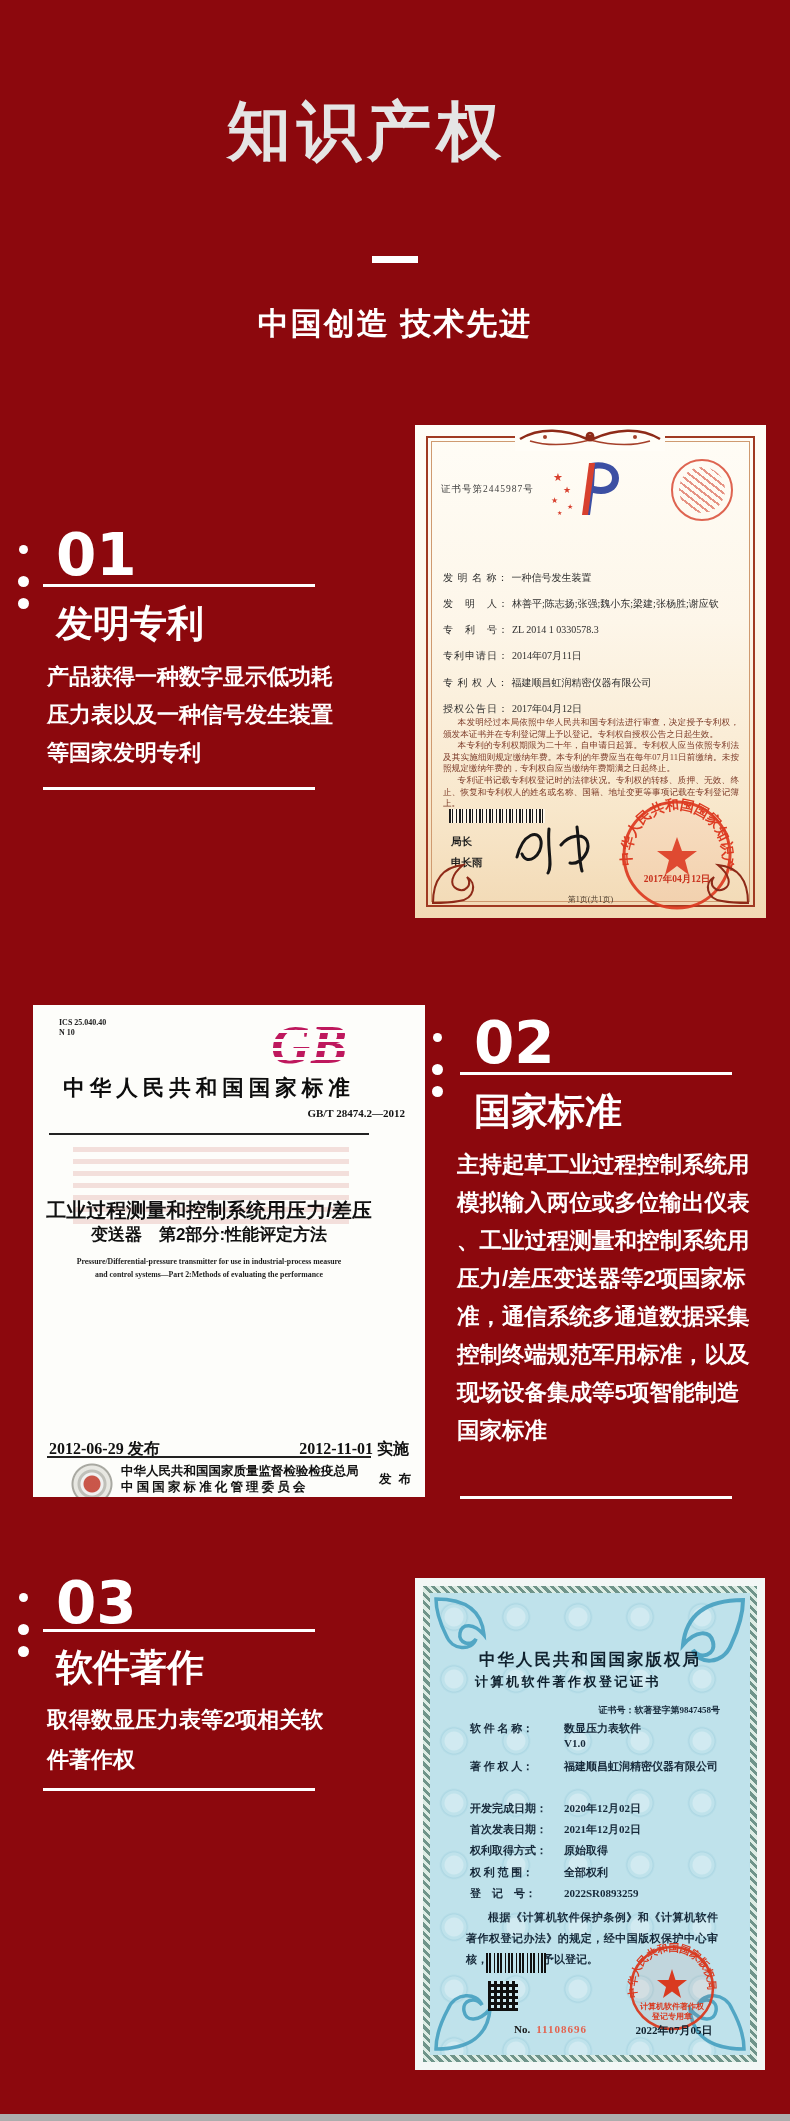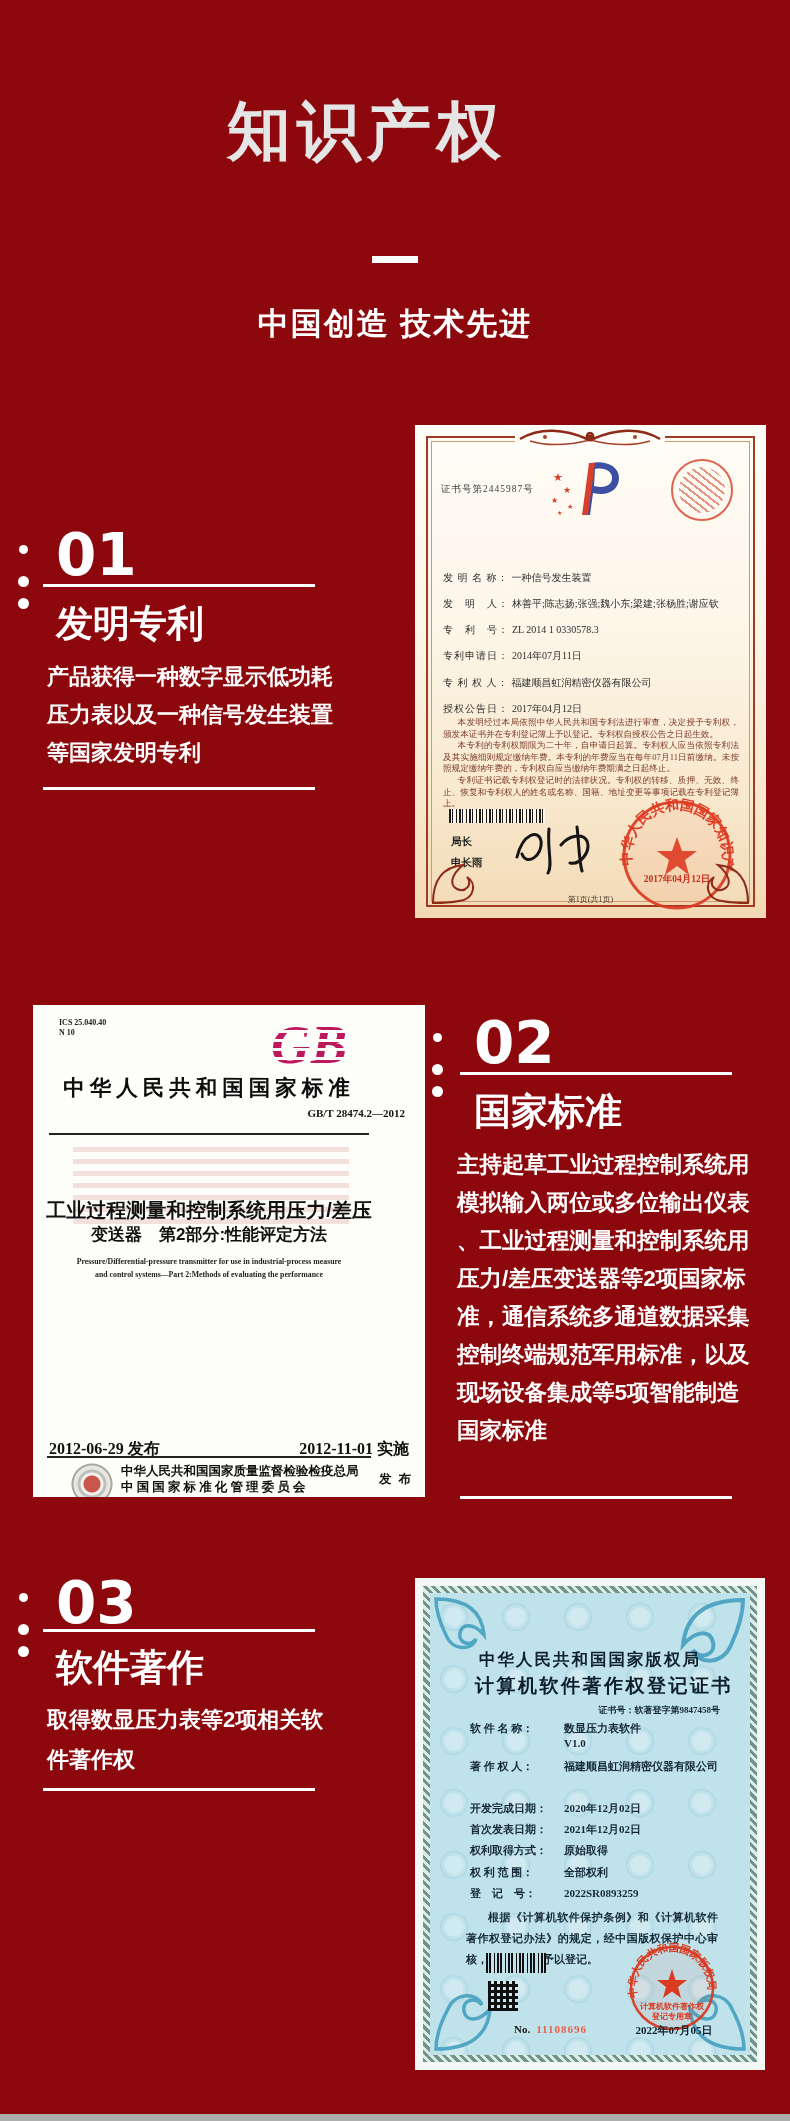--- a/index.html
+++ b/index.html
@@ -84,22 +84,22 @@
   .sc-blue{left:8px;top:8px;width:334px;height:476px;box-sizing:border-box;
       background:#bfe2eb;border:7px solid #7e9c90;
       border-image:repeating-linear-gradient(45deg,#6f948a 0 3px,#dcece4 3px 6px) 7;
       font-family:"Liberation Serif","DejaVu Serif",serif;color:#16293a;}
   .sc-pattern{position:absolute;inset:0;opacity:.5;background-image:
       radial-gradient(circle at 24px 24px,rgba(255,255,255,.55) 9px,transparent 10px),
       radial-gradient(circle at 24px 24px,transparent 12px,rgba(124,186,206,.5) 13px,transparent 15px);
       background-size:62px 62px;}
   .sc-authority{left:0;top:56px;width:320px;text-align:center;font-size:16.5px;font-weight:bold;
       letter-spacing:2px;color:#10222f;}
-  .sc-title{left:0;top:80px;width:276px;text-align:center;font-size:19px;font-weight:bold;
-      letter-spacing:2.5px;color:#0d1f2c;padding-left:36px;}
+  .sc-title{left:0;top:80px;width:276px;text-align:center;font-size:13px;font-weight:bold;
+      letter-spacing:2.5px;color:#0d1f2c;}
   .sc-certno{left:0;top:111px;width:290px;text-align:right;font-size:9px;font-weight:bold;}
   .sc-row{left:40px;font-size:11px;font-weight:bold;line-height:15px;}
   .sc-row .lab{display:inline-block;width:94px;vertical-align:top;}
   .sc-row .val{display:inline-block;vertical-align:top;}
   .sc-statement{left:36px;top:314px;width:252px;font-size:11px;line-height:21px;
       font-weight:bold;text-indent:2em;text-align:justify;}
   .sc-barcode{left:56px;top:360px;width:60px;height:20px;background:
       repeating-linear-gradient(90deg,#101010 0 2px,#bfe2eb 2px 3px,#101010 3px 5px,#bfe2eb 5px 8px,#101010 8px 9px,#bfe2eb 9px 11px);}
   .sc-qr{left:58px;top:388px;width:30px;height:30px;background-color:#bfe2eb;background-image:
       repeating-linear-gradient(0deg,#101010 0 3px,transparent 3px 6px),

